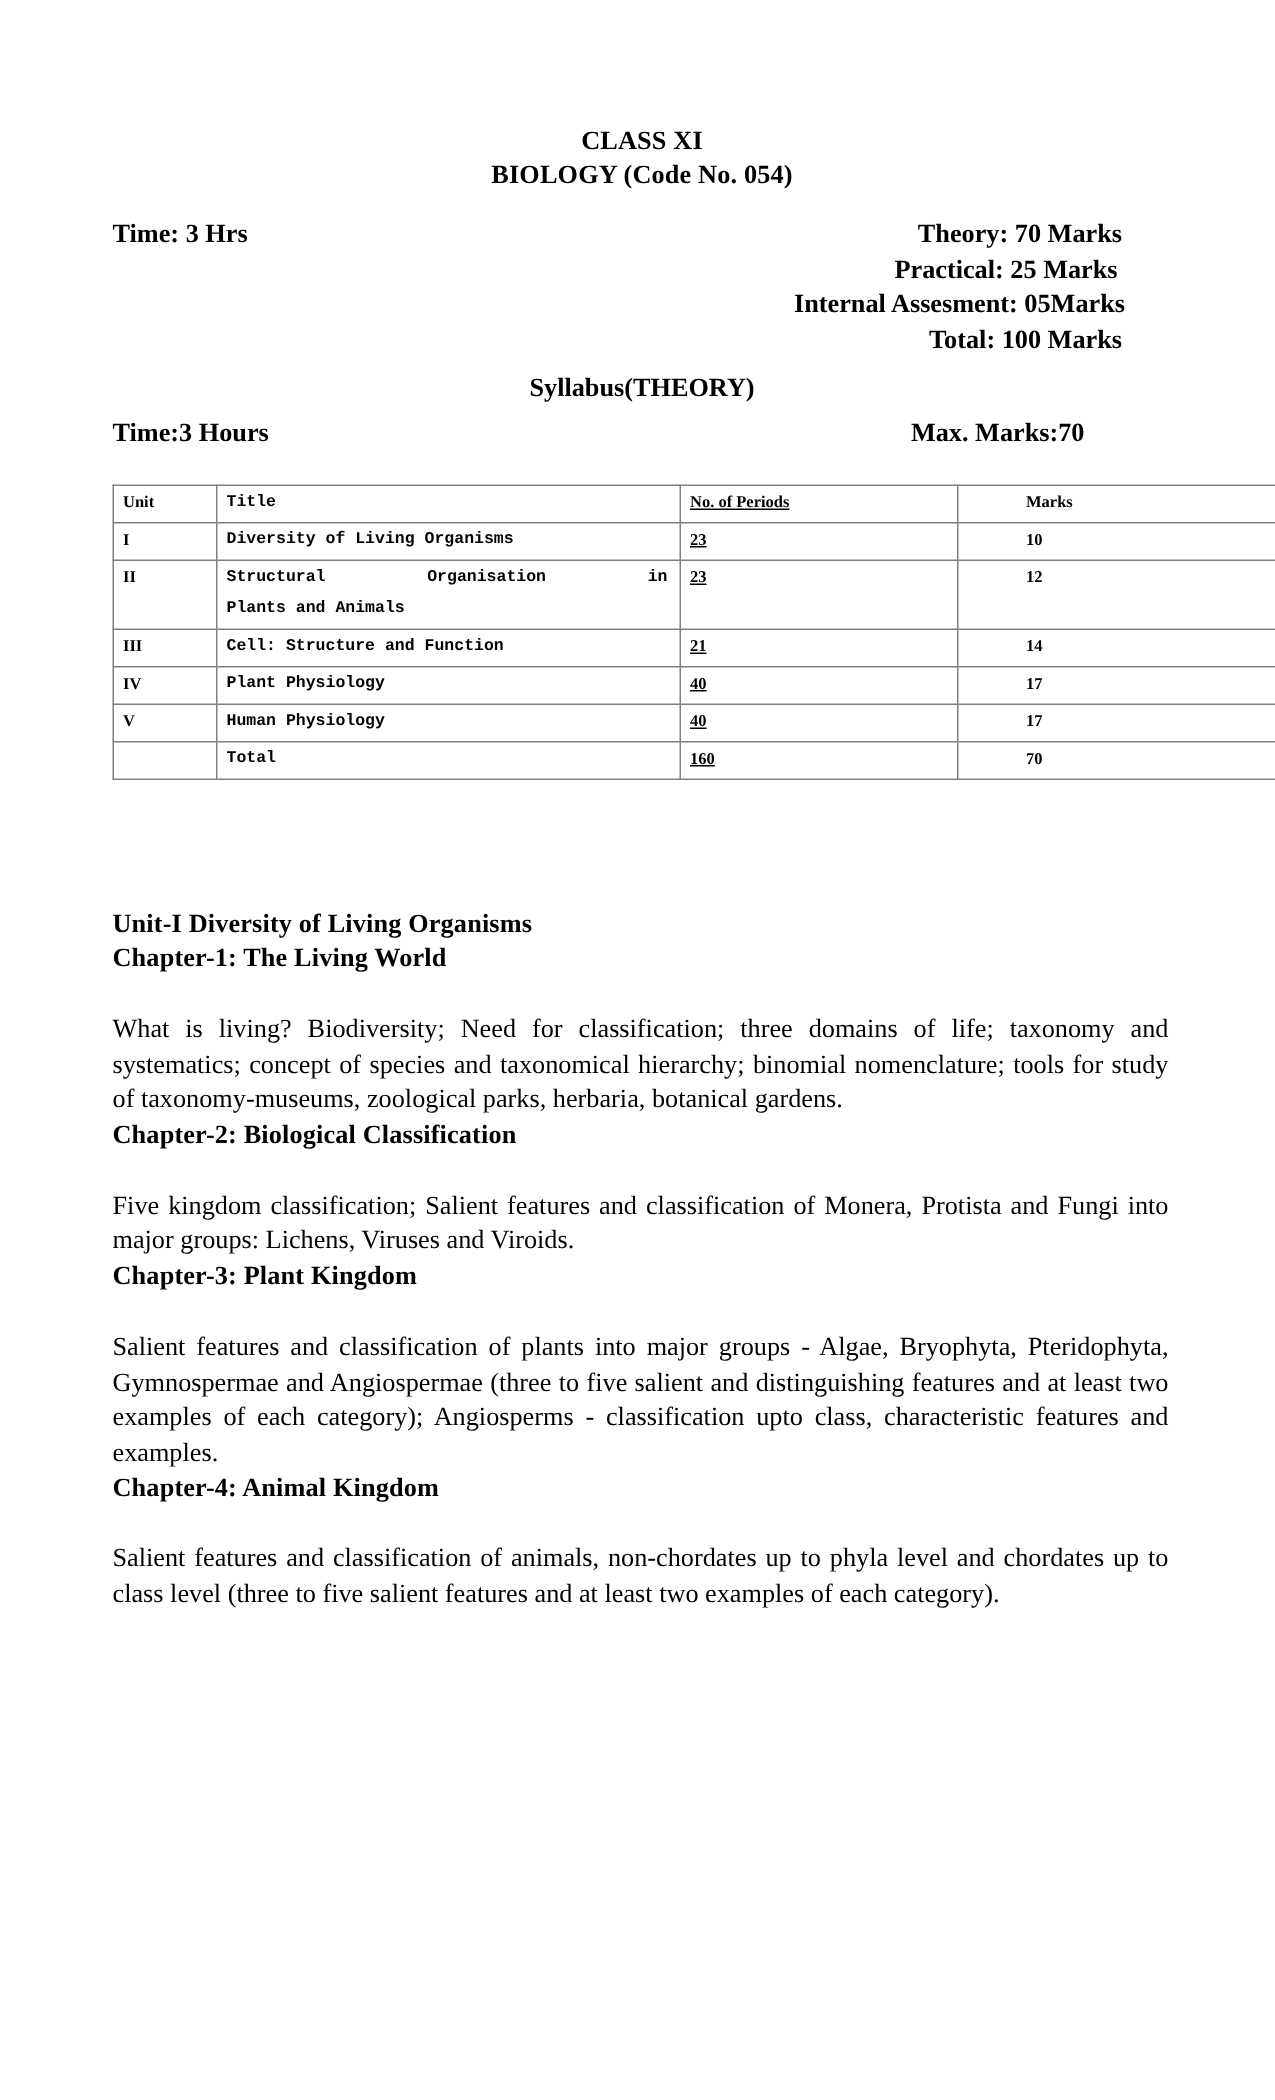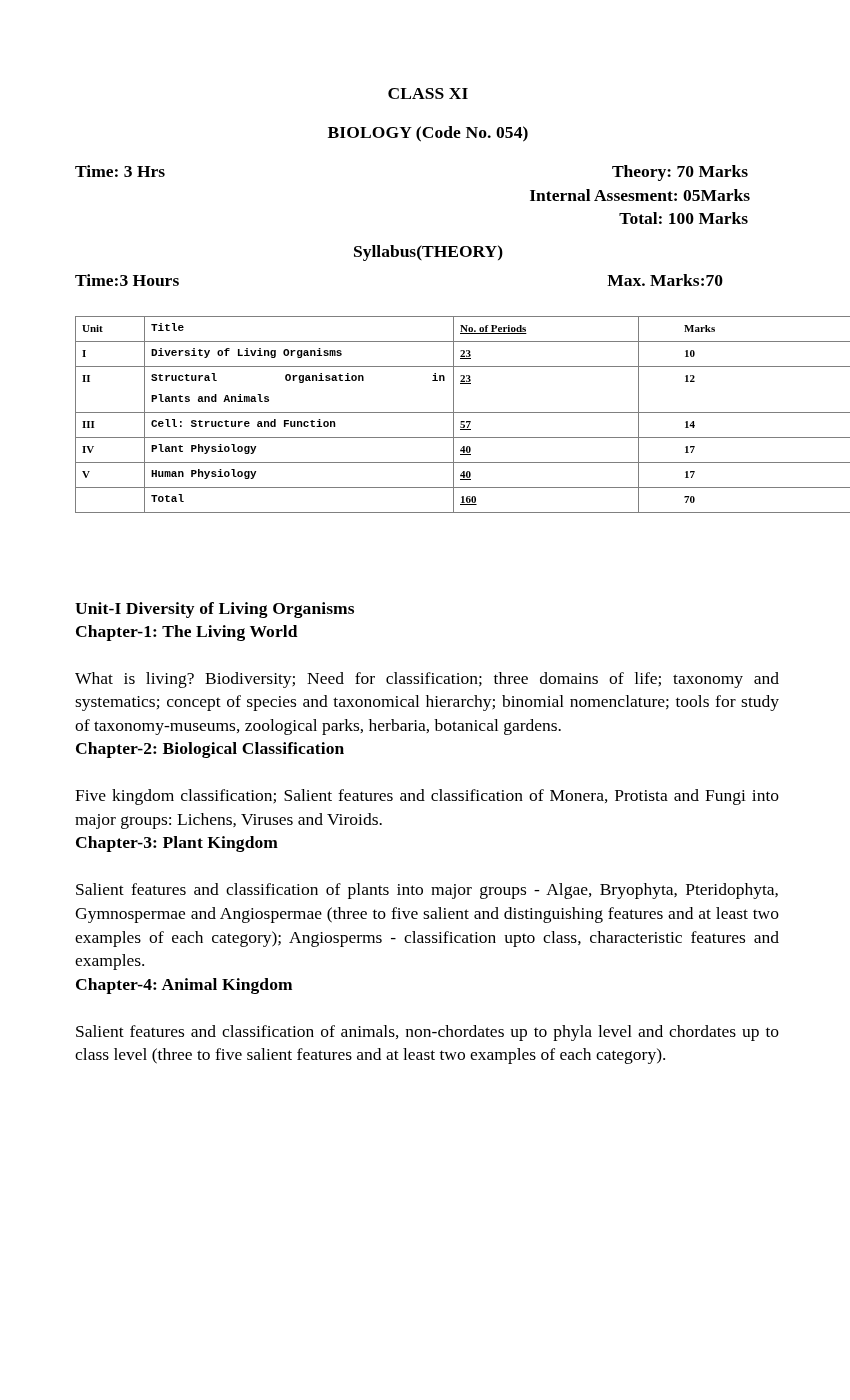--- a/index.html
+++ b/index.html
@@ -30,21 +30,21 @@
 
   
   .hdr-center {
     text-align: center;
     font-weight: bold;
     font-size: 17.5px;
     line-height: 23px;
     letter-spacing: 0.1px;
   }
   .hdr-title-1 { margin-top: 68px; }
-  .hdr-title-2 { margin-top: 16px; }
+  .hdr-title-2 { margin-top: 0; }
 
   .hdr-row {
     position: relative;
     font-weight: bold;
     font-size: 17.5px;
     line-height: 23.5px;
     height: 23.5px;
   }
   .hdr-left {
     position: absolute;
@@ -146,20 +146,23 @@
 
     <div>
       <div class="hdr-center hdr-title-1">CLASS XI</div>
       <div class="hdr-center hdr-title-2">BIOLOGY (Code No. 054)</div>
 
       <div class="hdr-row hdr-time1">
         <span class="hdr-left">Time: 3 Hrs</span>
         <span class="hdr-right">Theory: 70 Marks</span>
       </div>
 
+      <div class="hdr-row">
+        <span class="hdr-right hdr-right-2">Practical: 25 Marks</span>
+      </div>
 
       <div class="hdr-row">
         <span class="hdr-right hdr-right-3">Internal  Assesment: 05Marks</span>
       </div>
 
       <div class="hdr-row">
         <span class="hdr-right hdr-right-4">Total: 100 Marks</span>
       </div>
 
       <div class="syllabus-line">Syllabus(THEORY)</div>
@@ -191,21 +194,21 @@
           <td class="title justify">
             <span class="ln1">Structural Organisation in</span>
             <span class="ln2">Plants and Animals</span>
           </td>
           <td class="periods">23</td>
           <td class="marks">12</td>
         </tr>
         <tr>
           <td class="unit">III</td>
           <td class="title">Cell: Structure and Function</td>
-          <td class="periods">57</td>
+          <td class="periods">21</td>
           <td class="marks">14</td>
         </tr>
         <tr>
           <td class="unit">IV</td>
           <td class="title">Plant Physiology</td>
           <td class="periods">40</td>
           <td class="marks">17</td>
         </tr>
         <tr>
           <td class="unit">V</td>

